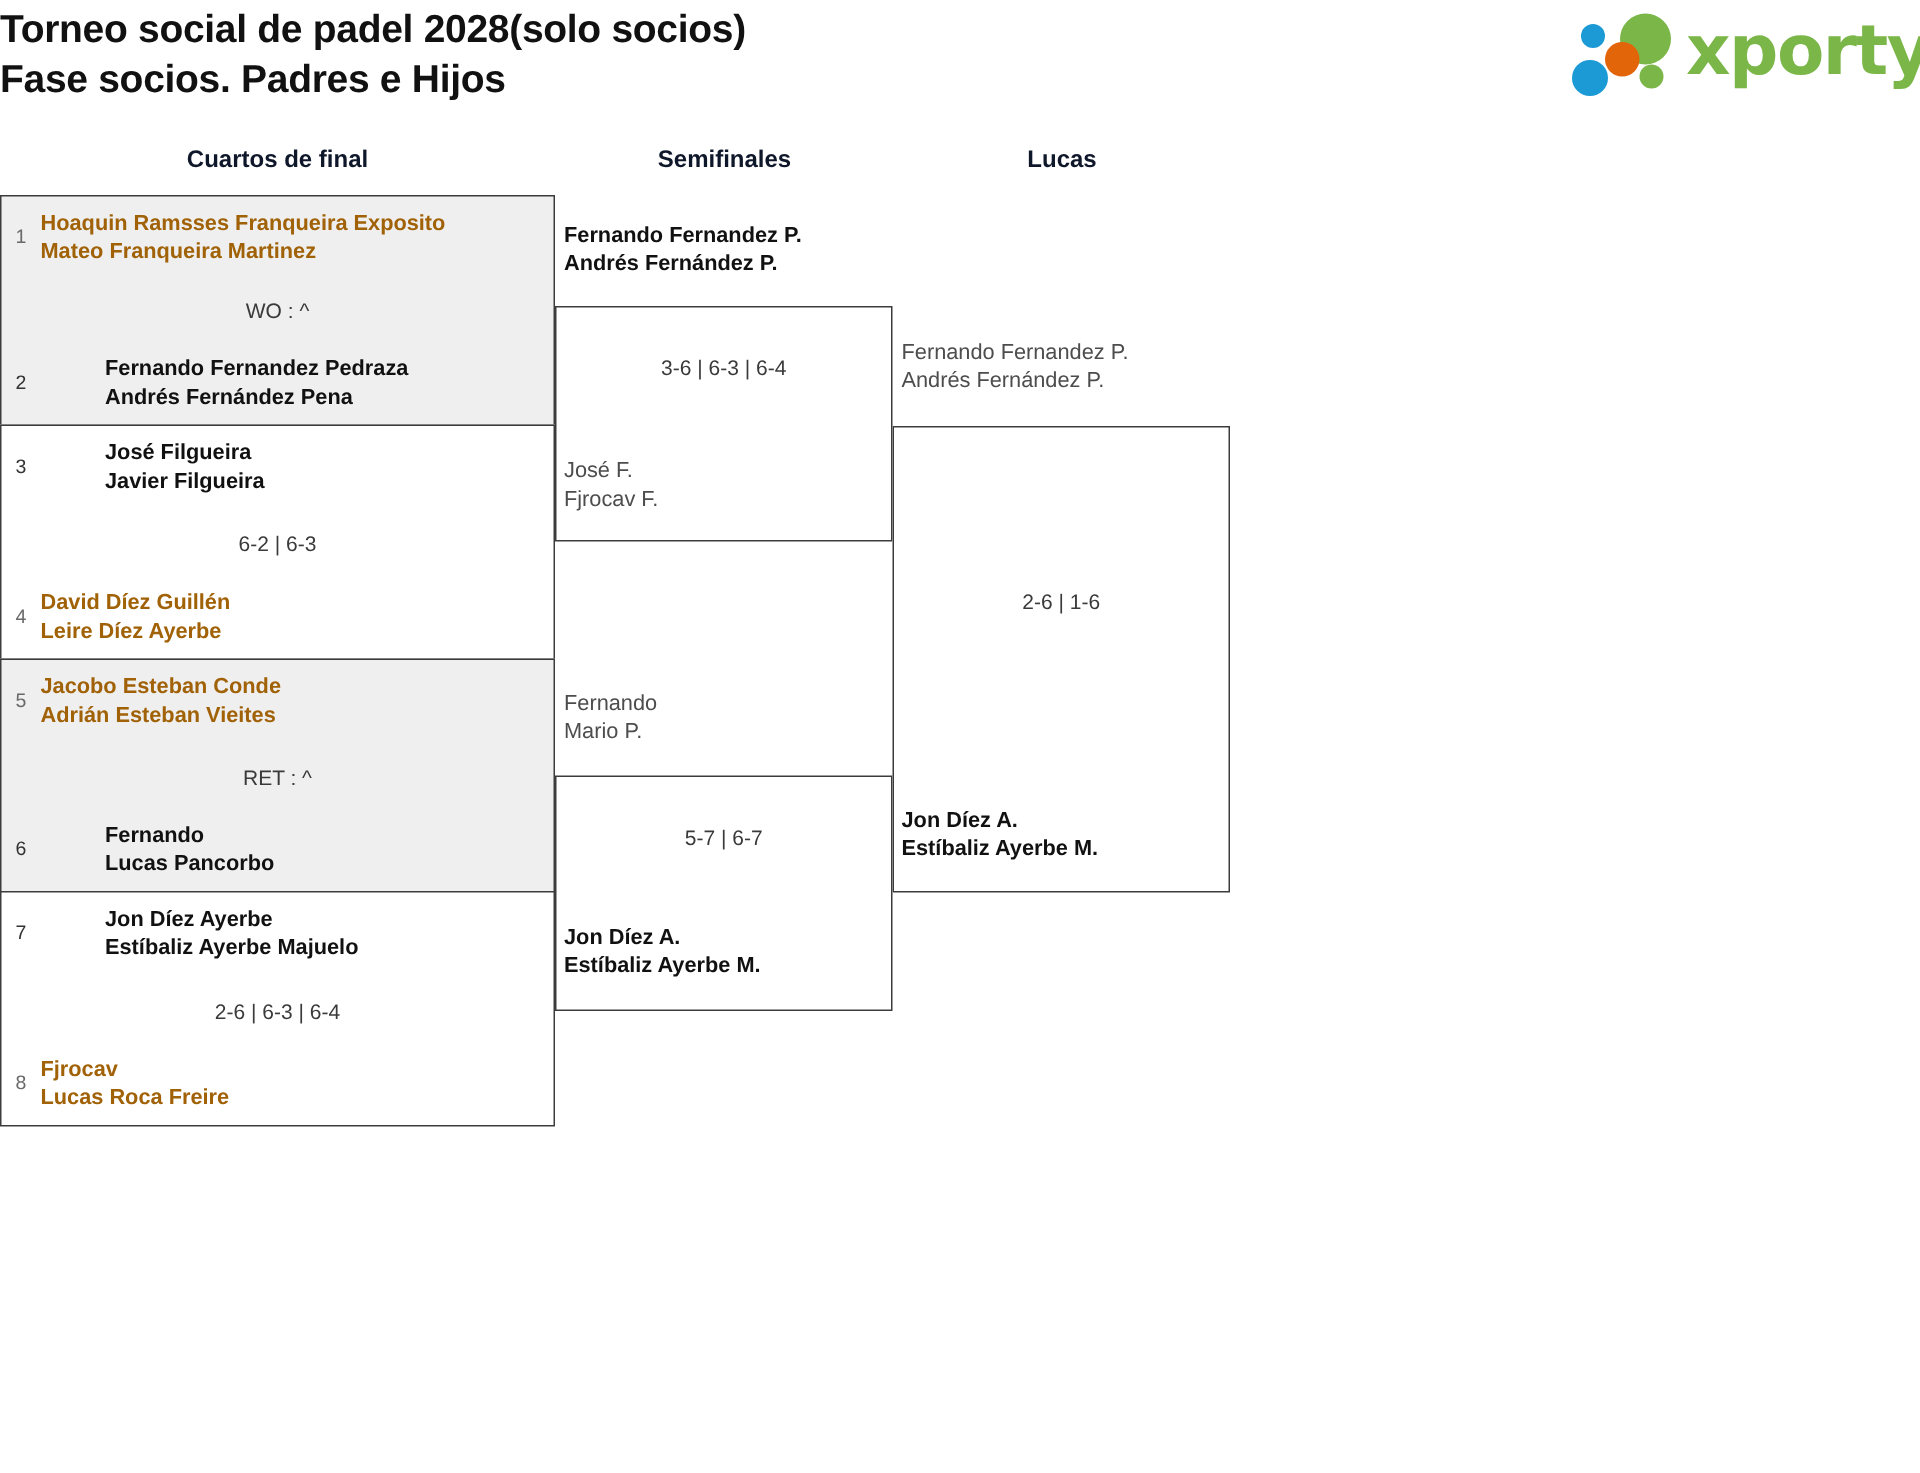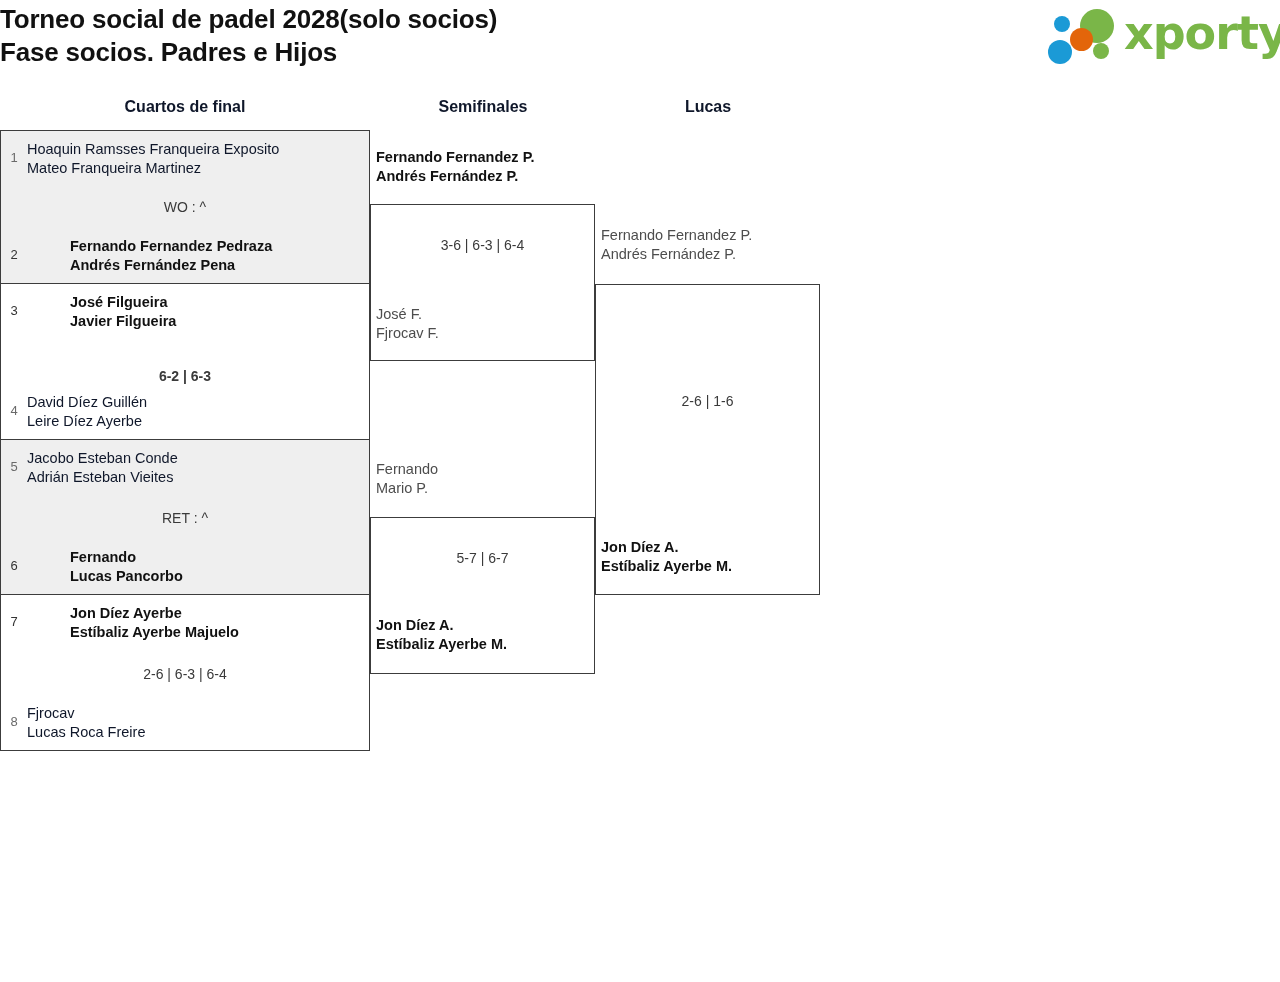--- a/index.html
+++ b/index.html
@@ -59,21 +59,21 @@
   
   .team{position:absolute;left:0;width:100%;display:flex;align-items:flex-start;}
   .team.top{top:9px;}
   .team.bottom{bottom:9px;}
   .seed{
     width:26px;flex:none;text-align:center;
     font-size:13px;color:#555;line-height:18px;padding-top:9px;
   }
   .names{font-size:14.5px;line-height:18.5px;}
   .names div{white-space:nowrap;}
-  .loser .names{color:#0f172a;font-weight:400;}
+  .loser .names{color:#a16207;font-weight:700;}
   .winner .names{color:#111;font-weight:700;margin-left:43px;}
   .loser .seed{color:#6a6a6a;}
   .winner .seed{color:#333;}
 
   
   .score{
     position:absolute;left:0;width:100%;text-align:center;
     font-size:14px;color:#3a3a3a;
   }
 
@@ -135,21 +135,21 @@
   </div>
 
   <div class="match qf plain" id="qf2">
     <div class="team top winner">
       <div class="seed">3</div>
       <div class="names">
         <div>José Filgueira</div>
         <div>Javier Filgueira</div>
       </div>
     </div>
-    <div class="score" style="top:84px;font-weight:bold;">6-2 | 6-3</div>
+    <div class="score" style="top:70px;">6-2 | 6-3</div>
     <div class="team bottom loser">
       <div class="seed">4</div>
       <div class="names">
         <div>David Díez Guillén</div>
         <div>Leire Díez Ayerbe</div>
       </div>
     </div>
   </div>
 
   <div class="match qf shaded" id="qf3">

